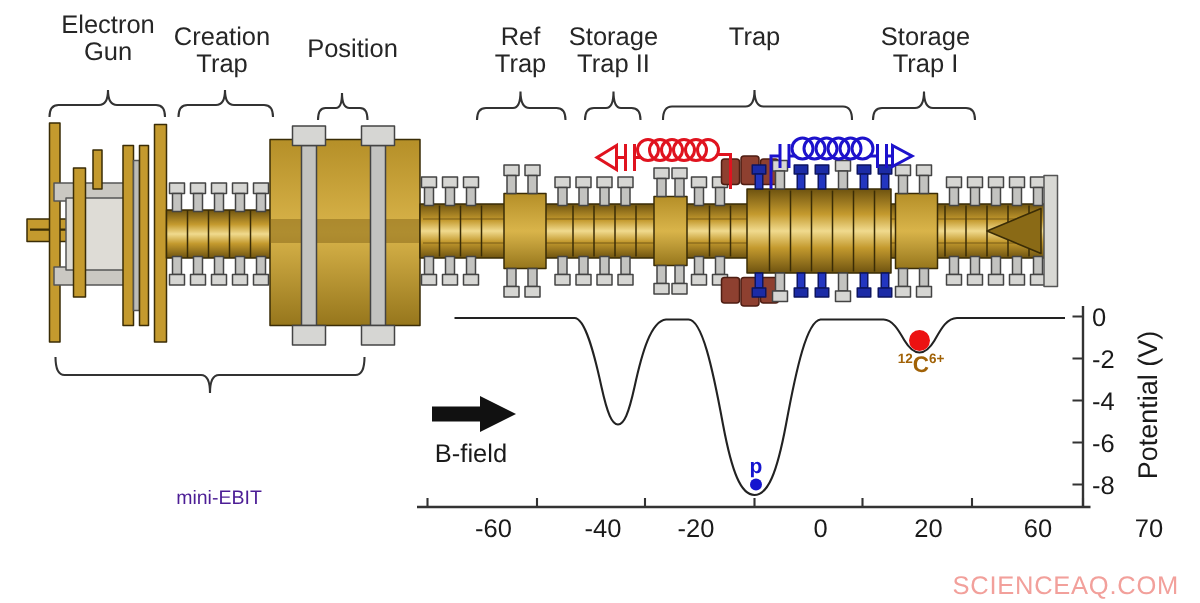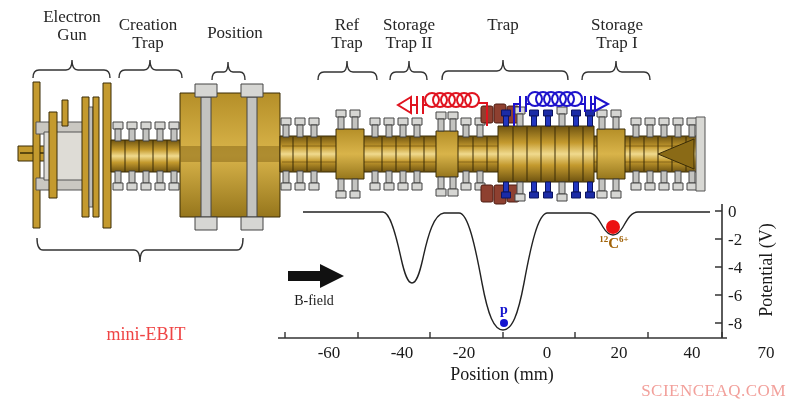--- a/index.html
+++ b/index.html
@@ -1,27 +1,27 @@
 <!DOCTYPE html>
 <html><head>
 <meta charset="utf-8">
 <style>
   html,body{margin:0;padding:0;background:#fff;}
   #fig{position:relative;width:800px;height:402px;background:#fff;overflow:hidden;
-       font-family:Liberation Serif, serif;color:#222;}
+       font-family:Liberation Sans, sans-serif;color:#222;}
   #fig svg{position:absolute;left:0;top:0;}
   .lbl{position:absolute;text-align:center;font-size:17px;line-height:18px;color:#262626;
        transform:translateX(-50%);white-space:nowrap;}
   .xtick{position:absolute;transform:translateX(-50%);font-size:17px;color:#1a1a1a;margin-left:44px;}
   .ytick{position:absolute;font-size:17px;color:#1a1a1a;}
   .axis-title{position:absolute;font-size:18px;color:#1a1a1a;transform:translateX(-50%);}
   .y-title{position:absolute;font-size:18px;color:#1a1a1a;
            transform:translate(-50%,-50%) rotate(-90deg);white-space:nowrap;}
-  .bfield{position:absolute;font-size:14px;color:#1a1a1a;transform:translateX(-50%);}
-  .mini{position:absolute;font-size:18px;color:#ef4444;transform:translateX(-50%);}
+  .bfield{position:absolute;font-size:17px;color:#1a1a1a;transform:translateX(-50%);}
+  .mini{position:absolute;font-size:13px;color:#4c1d95;transform:translateX(-50%);}
   .p-lab{position:absolute;font-size:14px;font-weight:bold;color:#1515cf;transform:translateX(-50%);}
   .c-lab{position:absolute;font-size:15px;font-weight:bold;color:#a16207;transform:translateX(-50%);white-space:nowrap;}
   .c-lab sup{font-size:9px;}
   .wm{position:absolute;right:14px;top:381px;font-size:17px;letter-spacing:.5px;color:#f2a09b;}
 </style>
 </head>
 <body>
 
 <div id="fig">
 
@@ -268,29 +268,28 @@
   </div>
 
   <div class="mini" style="left:146px;top:324px">mini-EBIT</div>
   <div class="bfield" style="left:314px;top:293px">B-field</div>
 
   <span class="xtick" style="left:285px;top:343px">-60</span>
   <span class="xtick" style="left:358px;top:343px">-40</span>
   <span class="xtick" style="left:420px;top:343px">-20</span>
   <span class="xtick" style="left:503px;top:343px">0</span>
   <span class="xtick" style="left:575px;top:343px">20</span>
-  <span class="xtick" style="left:648px;top:343px">40</span>
+  <span class="xtick" style="left:648px;top:343px">60</span>
   <span class="xtick" style="left:722px;top:343px">70</span>
 
   <span class="ytick" style="left:728px;top:202px">0</span>
   <span class="ytick" style="left:728px;top:230px">-2</span>
   <span class="ytick" style="left:728px;top:258px">-4</span>
   <span class="ytick" style="left:728px;top:286px">-6</span>
   <span class="ytick" style="left:728px;top:314px">-8</span>
 
-  <div class="axis-title" style="left:502px;top:364px">Position (mm)</div>
   <div class="y-title" style="left:766px;top:270px">Potential (V)</div>
 
   <div class="p-lab" style="left:504px;top:302px">p</div>
   <div class="c-lab" style="left:614px;top:234px"><sup>12</sup><span>C</span><sup>6+</sup></div>
 
   <div class="wm">SCIENCEAQ.COM</div>
 </div>
 
 </body></html>

